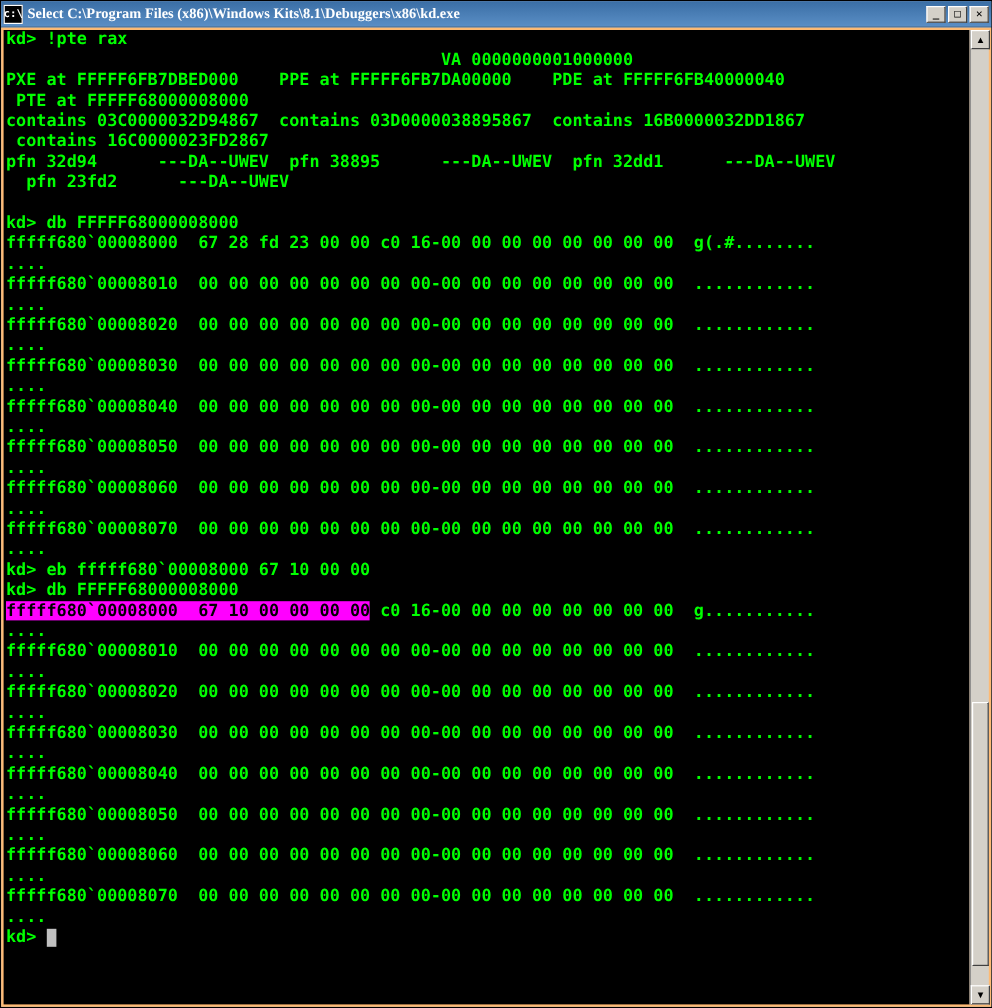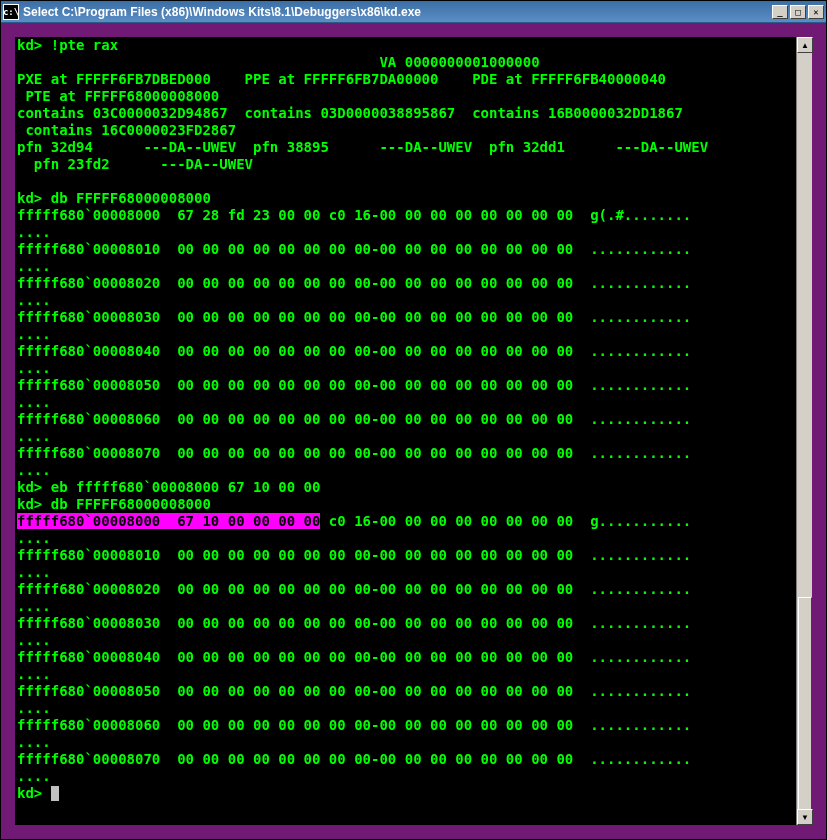--- a/index.html
+++ b/index.html
@@ -33,39 +33,39 @@
     width: 16px; height: 16px;
     background: #000;
     border: 1px solid #fff;
     margin-right: 4px;
     display: inline-flex;
     align-items: center;
     justify-content: center;
     font-size: 9px;
     font-family: monospace;
   }
-  .titlebar .title { flex: 1; }
+  .titlebar .title { flex: 1; font-family: Liberation Serif, serif; }
   .titlebar .buttons { display: flex; gap: 2px; }
   .titlebar .btn {
     width: 16px; height: 14px;
     background: #d4d0c8;
     border: 1px solid #fff;
     border-right-color: #404040;
     border-bottom-color: #404040;
     font-size: 9px;
     display: flex; align-items: center; justify-content: center;
     color: #000;
     font-family: "Marlett", monospace;
     cursor: pointer;
   }
   .client {
     flex: 1;
     display: flex;
-    background: #701a75;
-    padding: 14px;
+    background: #fdba74;
+    padding: 2px;
     justify-content: space-between;
   }
   .terminal {
     flex: 1;
     background: #000;
     color: #00ff00;
     font-family: "Lucida Console", "Consolas", monospace;
     font-size: 14px;
     line-height: 17px;
     padding: 0 2px;

